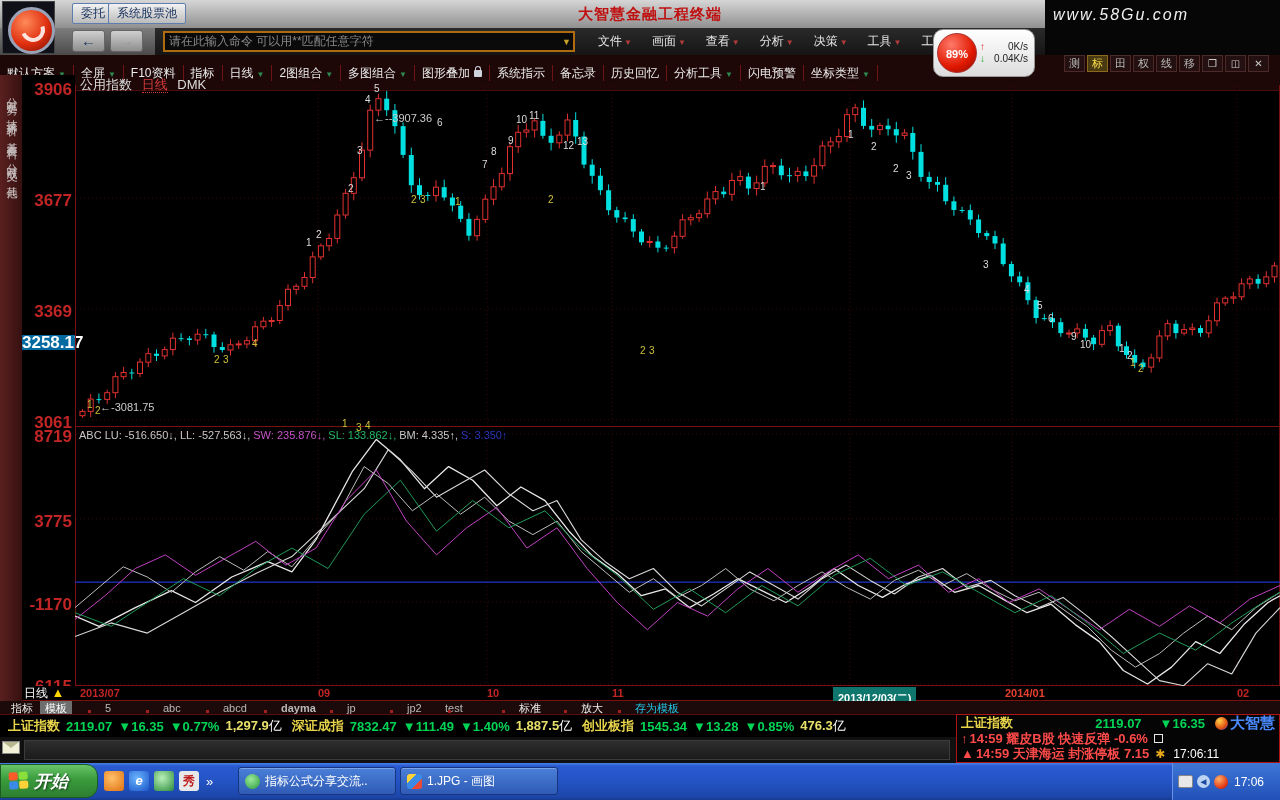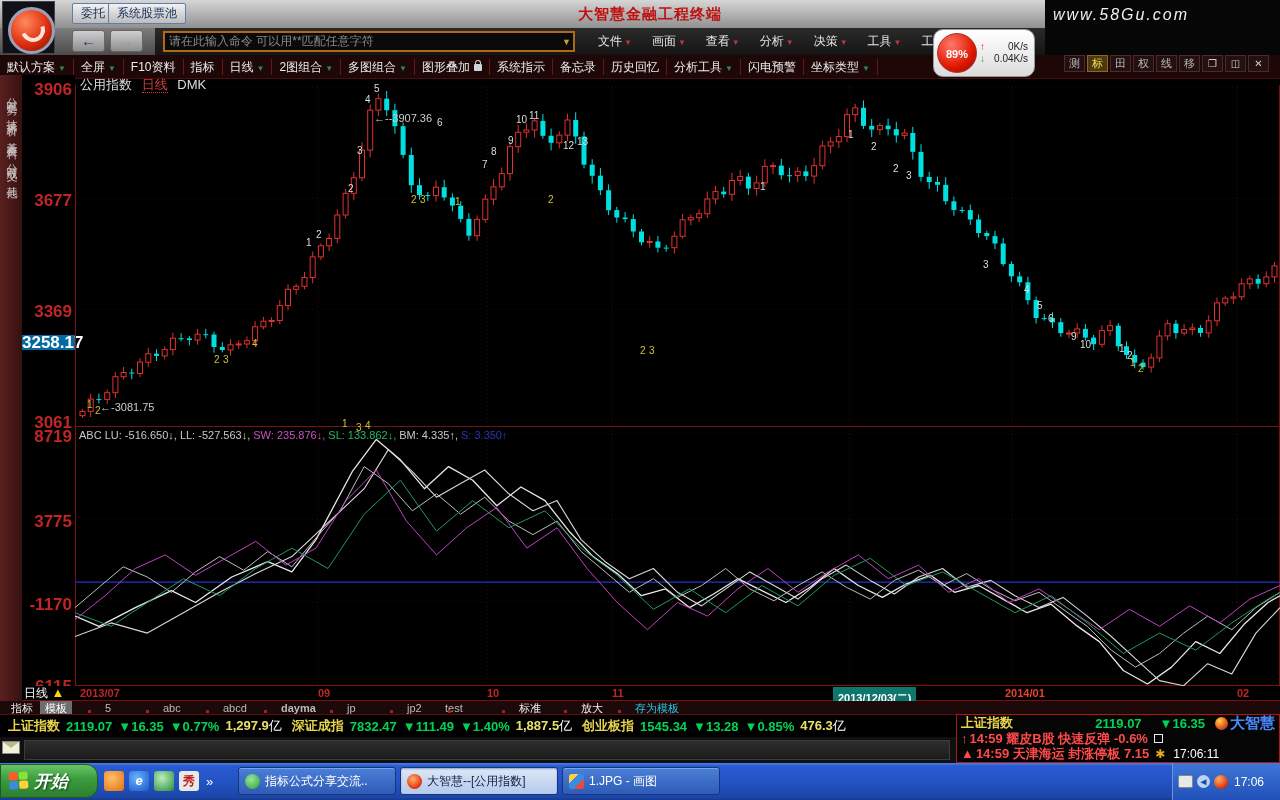--- a/index.html
+++ b/index.html
@@ -31,21 +31,21 @@
   .menuitem .marr{color:#b33a3a;font-size:8px;margin-left:2px;}
   .badge{position:absolute;left:933px;top:1px;width:102px;height:48px;background:linear-gradient(#ffffff,#dcdcdc);
     border-radius:10px;border:1px solid #999;z-index:6;display:flex;align-items:center;}
   .bcirc{width:40px;height:40px;margin-left:3px;border-radius:50%;color:#fff;font-size:11px;font-weight:bold;
     text-align:center;line-height:40px;background:radial-gradient(circle at 35% 28%,#ff7a6a,#e01800 60%,#8a0c00);
     border:1px solid #a33;}
   .bspeeds{flex:1;font-size:10px;color:#222;padding-left:3px;}
   .spdrow{display:flex;justify-content:space-between;padding-right:6px;line-height:12px;}
   .uarr{color:#d22;} .darr{color:#2a2;}
 
-  .row3{position:absolute;left:0;top:55px;width:1280px;height:24px;background:#1d0707;border-bottom:1px solid #4a0d0d;display:flex;align-items:center;}
+  .row3{position:absolute;left:0;top:55px;width:1280px;height:36px;background:#1d0707;border-bottom:1px solid #4a0d0d;display:flex;align-items:center;}
   .toolitem{color:#ececec;font-size:12px;padding:0 7px;border-right:1px solid #6e1414;white-space:nowrap;height:16px;line-height:16px;cursor:default;}
   .toolitem .tarr{color:#2d8a4e;font-size:8px;margin-left:3px;}
   .lock{display:inline-block;width:8px;height:7px;background:#cfd3dc;border-radius:1px;position:relative;margin-left:4px;}
   .lock::before{content:"";position:absolute;left:1px;top:-4px;width:4px;height:4px;border:1px solid #cfd3dc;border-bottom:none;border-radius:3px 3px 0 0;}
   .panelicons{position:absolute;left:1064px;top:55px;height:20px;display:flex;z-index:4;}
   .picon{width:21px;height:17px;margin-right:2px;background:#241010;border:1px solid #4c2a2a;color:#b9b9b9;
     font-size:11px;text-align:center;line-height:15px;}
   .picon.sel{background:#4a3a12;color:#ffe24a;border-color:#8a6a1a;}
   .picon.ctl{color:#cccccc;font-size:10px;}
 
@@ -706,24 +706,20 @@
       <div class="qicon q2">e</div>
       <div class="qicon q3"></div>
       <div class="qicon q4">秀</div>
       <div class="qmore">»</div>
     </div>
     <div class="taskbtns" id="taskbtns">
         <div class="taskbtn">
           <span class="ticon ti-chat"></span>
           <span>指标公式分享交流..</span>
         </div>
-        <div class="taskbtn active">
-          <span class="ticon ti-dzh"></span>
-          <span>大智慧--[公用指数]</span>
-        </div>
         <div class="taskbtn">
           <span class="ticon ti-paint"></span>
           <span>1.JPG - 画图</span>
         </div>
       </div>
     <div class="tray">
       <div class="trayicon tr-kbd"></div>
       <div class="trayicon tr-arr">◄</div>
       <div class="trayicon tr-dzh"></div>
       <div class="traytime">17:06</div>

